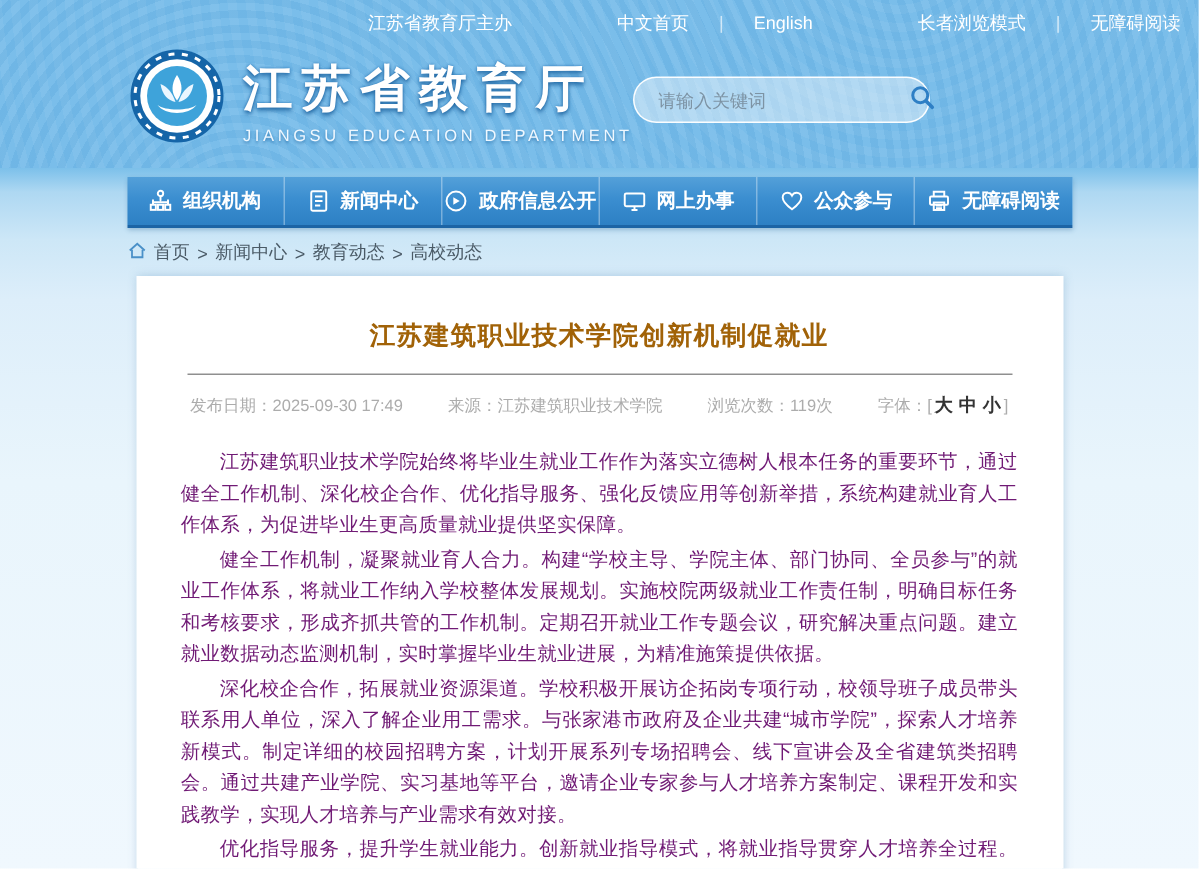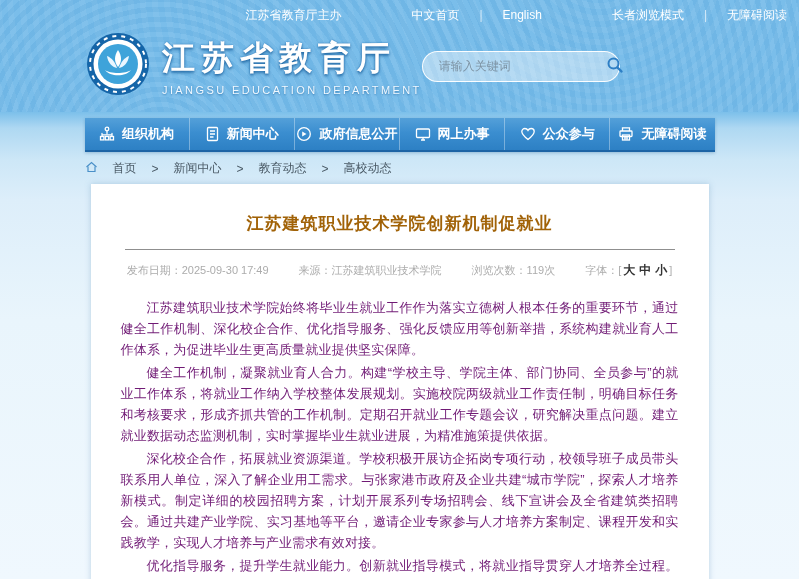--- a/index.html
+++ b/index.html
@@ -50,21 +50,21 @@
   }
   .nav-item{
     flex:1; display:flex; align-items:center; justify-content:center; gap:7px;
     color:#fff; font-size:13px; font-weight:bold; cursor:pointer;
     border-right:1px solid rgba(255,255,255,0.35);
   }
   .nav-item:last-child{ border-right:none; }
   .nav-item svg{ display:block; }
   
   .breadcrumb{
-    width:630px; margin:8px auto 7px; display:flex; align-items:center; gap:15px;
+    width:630px; margin:8px auto 7px; display:flex; align-items:center; gap:5px;
     font-size:12px; color:#4a5a66;
   }
   .breadcrumb a{ color:#4a5a66; text-decoration:none; cursor:pointer; }
   .breadcrumb .bsep{ color:#4a5a66; }
   
   .card{
     width:618px; margin:0 auto; background:#ffffff; min-height:400px;
     box-shadow:0 0 6px rgba(90,140,180,0.35); padding:22px 30px 40px;
   }
   .article-title{ font-size:17px; font-weight:bold; color:#a16207; text-align:center; letter-spacing:1px; margin:6px 0 14px; }

